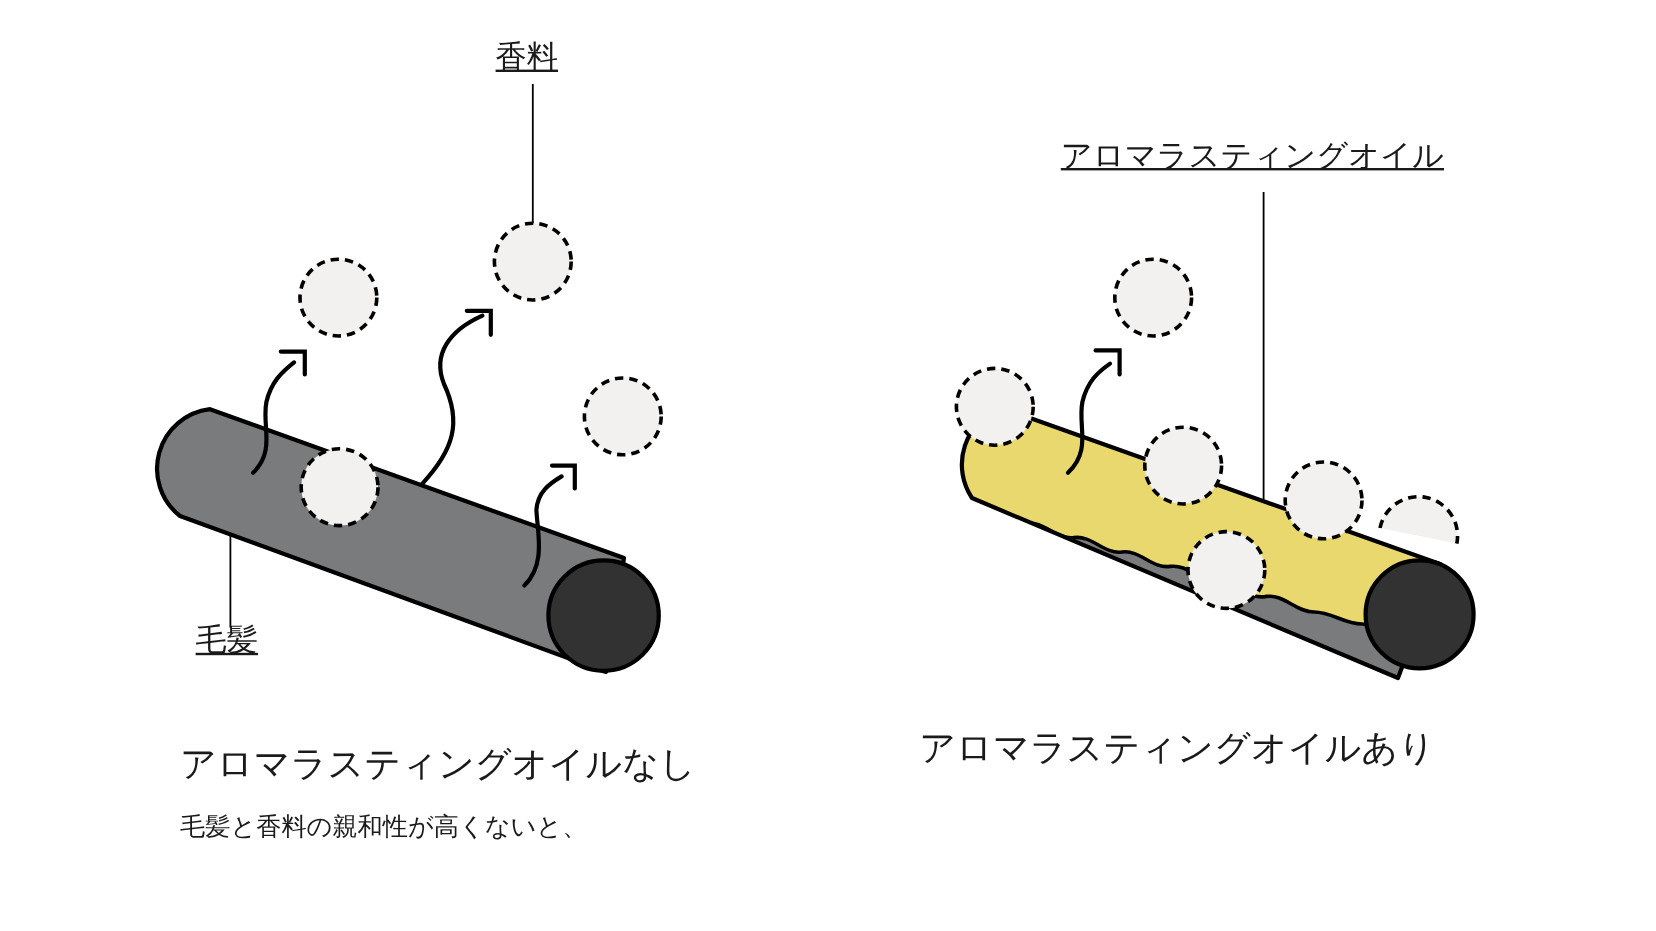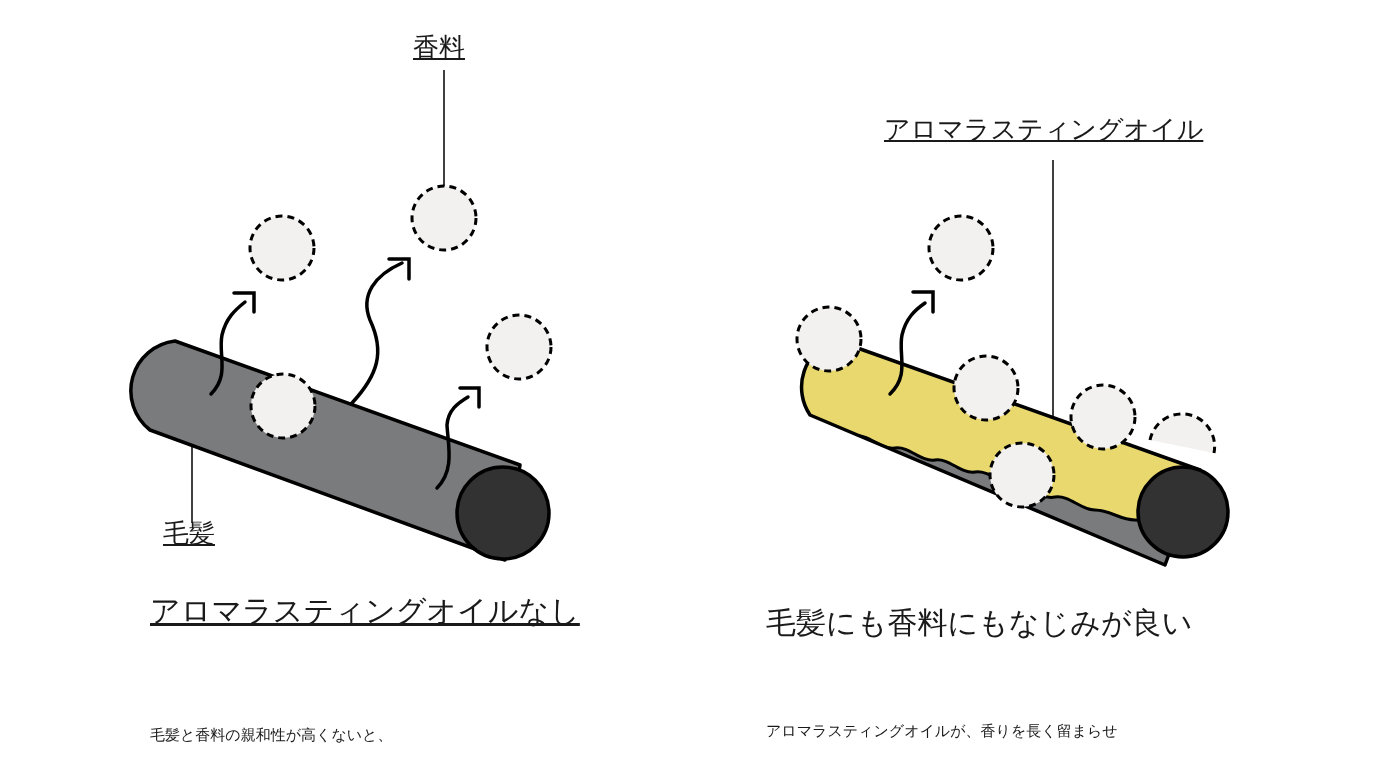--- a/index.html
+++ b/index.html
@@ -1,21 +1,21 @@
 <!DOCTYPE html>
 <html><head>
 <meta charset="utf-8">
 <style>
   html,body{margin:0;padding:0;background:#ffffff;}
   body{width:1380px;height:776px;position:relative;overflow:hidden;font-family:"DejaVu Sans",sans-serif;color:#1a1a1a;}
   svg{position:absolute;left:0;top:0;}
   .lbl{position:absolute;white-space:nowrap;}
   .callout{font-size:26px;text-decoration:underline;}
   .title{font-size:30px;}
-  .desc{font-size:15px;line-height:42px;margin-top:46px;}
+  .desc{font-size:21px;line-height:42px;}
 </style>
 </head>
 <body>
 
 <svg width="1380" height="776" viewBox="0 0 1380 776">
   <defs>
     <clipPath id="rightBody">
       <path d="M 835 340 L 1200 470 L 1165 565 L 810 415 A 50 50 0 0 1 835 340 Z"></path>
     </clipPath>
   </defs>
@@ -75,21 +75,20 @@
       <path d="M 890 394 C 910 375 898 355 902 335 C 906 318 915 310 925 303"></path>
       <path d="M 913 292 L 933 292 L 933 312"></path>
     </g>
   </g>
 </svg>
 
 <div class="lbl callout" style="left:413px;top:30px;">香料</div>
 <div class="lbl callout" style="left:163px;top:516px;">毛髪</div>
 <div class="lbl callout" style="left:884px;top:112px;">アロマラスティングオイル</div>
 
-<div class="lbl title" style="left:150px;top:591px;text-decoration:underline;">アロマラスティングオイルなし</div>
+<div class="lbl title" style="left:150px;top:617px;">アロマラスティングオイルなし</div>
 <div class="lbl desc" style="left:150px;top:668px;">
   <div>毛髪と香料の親和性が高くないと、</div>
 </div>
 
-<div class="lbl title" style="left:766px;top:603px;">毛髪にも香料にもなじみが良い</div>
+<div class="lbl title" style="left:766px;top:603px;">アロマラスティングオイルあり</div>
 <div class="lbl desc" style="left:766px;top:664px;">
-  <div>アロマラスティングオイルが、香りを長く留まらせ</div>
 </div>
 
 </body></html>

